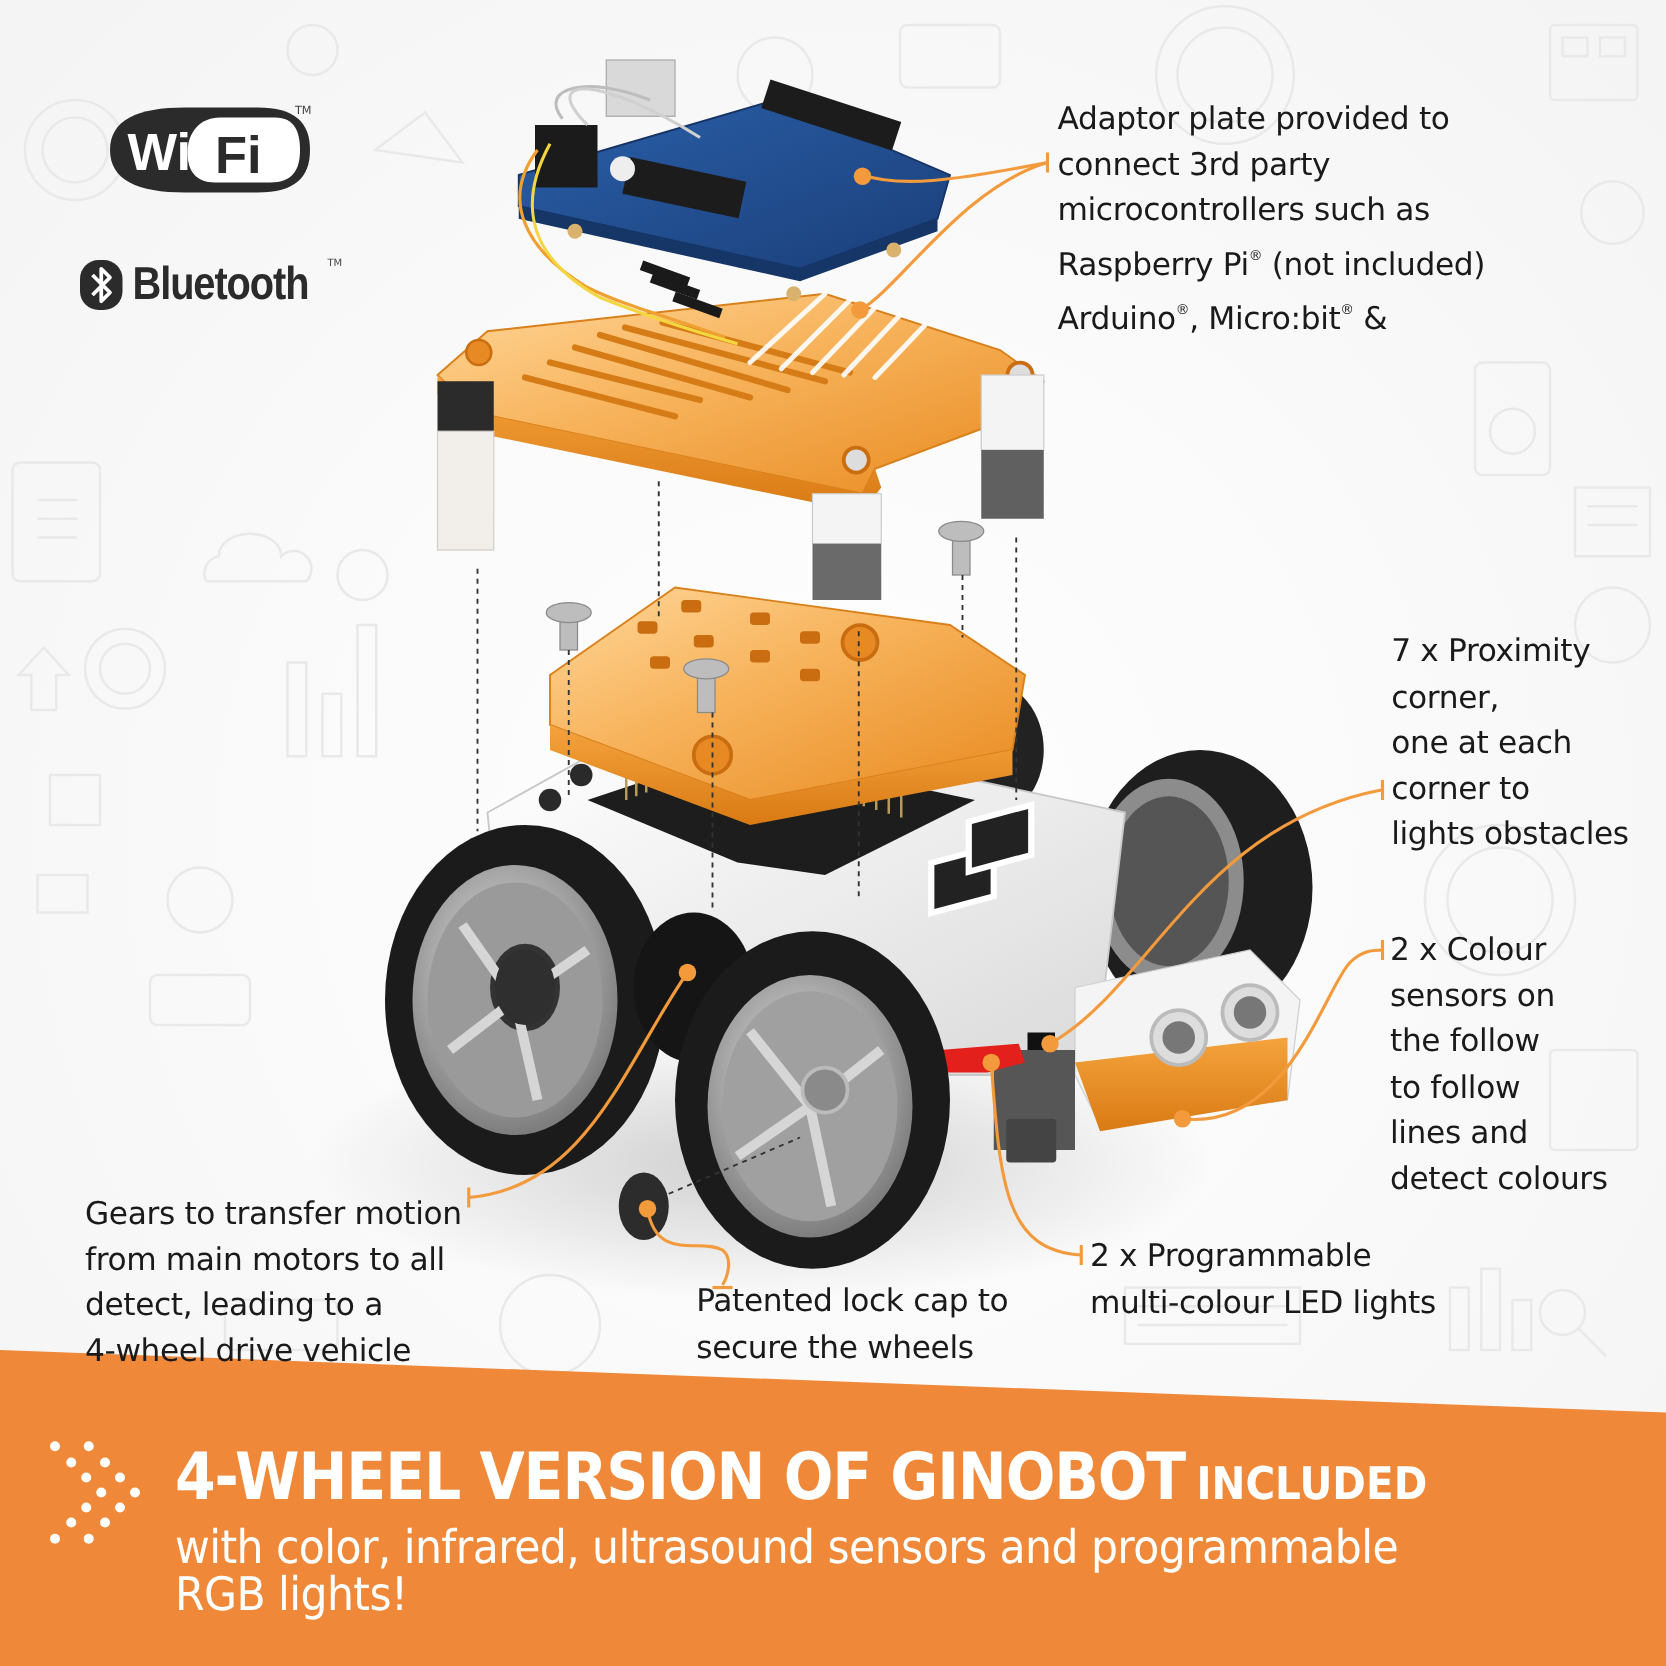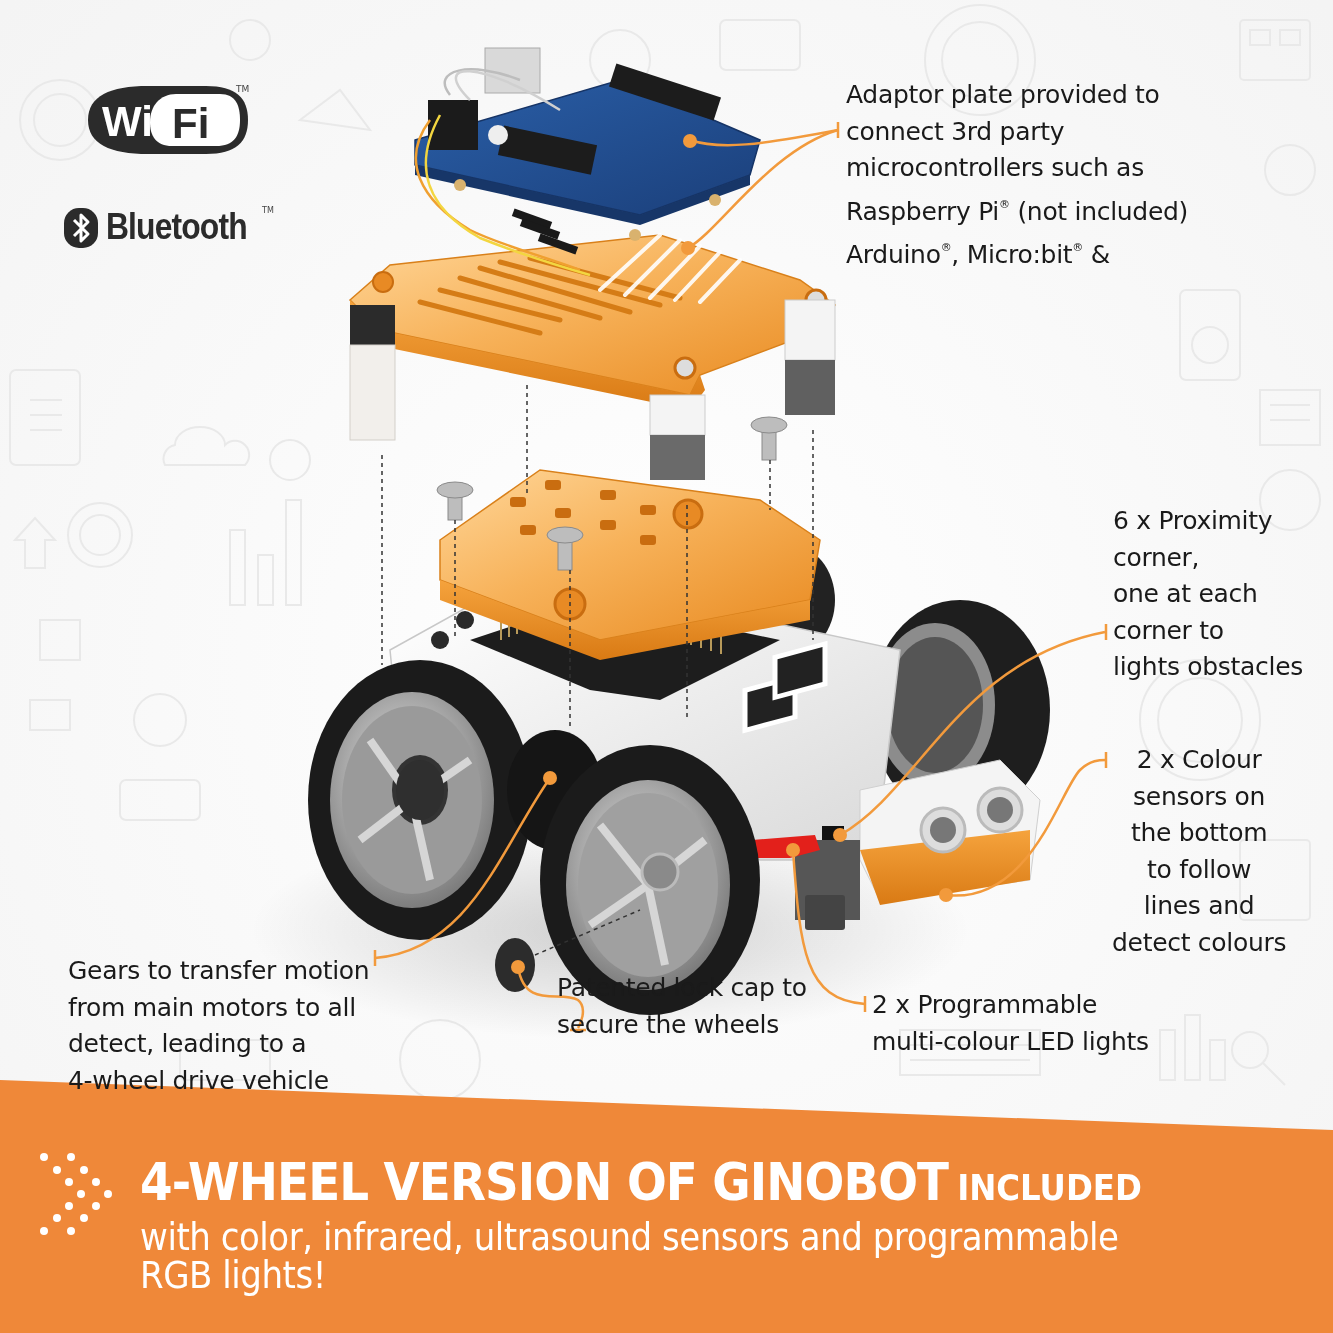--- a/index.html
+++ b/index.html
@@ -24,23 +24,23 @@
   .bt-tm { position: absolute; left: 262px; top: 206px; font-size: 8px; color: #444; }
 
   
   .callout {
     position: absolute; font-size: 25px; line-height: 36.5px; color: #1a1a1a;
     white-space: nowrap; letter-spacing: -0.3px;
   }
   .callout sup { font-size: 11px; vertical-align: 12px; }
   #c-adaptor { left: 846px; top: 77px; }
   #c-proximity { left: 1113px; top: 503px; }
-  #c-colour { left: 1112px; top: 742px; text-align: center; }
+  #c-colour { left: 1112px; top: 742px; }
   #c-gears { left: 68px; top: 905px; margin-top: 48px; }
-  #c-lockcap { left: 557px; top: 970px; }
+  #c-lockcap { left: 557px; top: 1023px; }
   #c-led { left: 872px; top: 987px; }
   .banner-title {
     position: absolute; left: 140px; top: 1152px;
     color: #ffffff; font-weight: bold; font-size: 52px; letter-spacing: -1px;
     white-space: nowrap; font-family: "DejaVu Sans", sans-serif;
     transform: scaleX(0.9); transform-origin: left top;
   }
   .banner-title .small { font-size: 36px; margin-left: 10px; letter-spacing: 0px; }
   .banner-sub {
     position: absolute; left: 140px; top: 1219px; width: 1150px;
@@ -361,31 +361,31 @@
 
   <div class="callout" id="c-adaptor">
     <div>Adaptor plate provided to</div>
     <div>connect 3rd party</div>
     <div>microcontrollers such as</div>
     <div>Raspberry Pi<sup>®</sup> (not included)</div>
     <div>Arduino<sup>®</sup>, Micro:bit<sup>®</sup> &amp;</div>
   </div>
 
   <div class="callout" id="c-proximity">
-    <div>6 x Proximity</div>
+    <div>7 x Proximity</div>
     <div>corner,</div>
     <div>one at each</div>
     <div>corner to</div>
     <div>lights obstacles</div>
   </div>
 
   <div class="callout" id="c-colour">
     <div>2 x Colour</div>
     <div>sensors on</div>
-    <div>the bottom</div>
+    <div>the follow</div>
     <div>to follow</div>
     <div>lines and</div>
     <div>detect colours</div>
   </div>
 
   <div class="callout" id="c-gears">
     <div>Gears to transfer motion</div>
     <div>from main motors to all</div>
     <div>detect, leading to a</div>
     <div>4-wheel drive vehicle</div>

